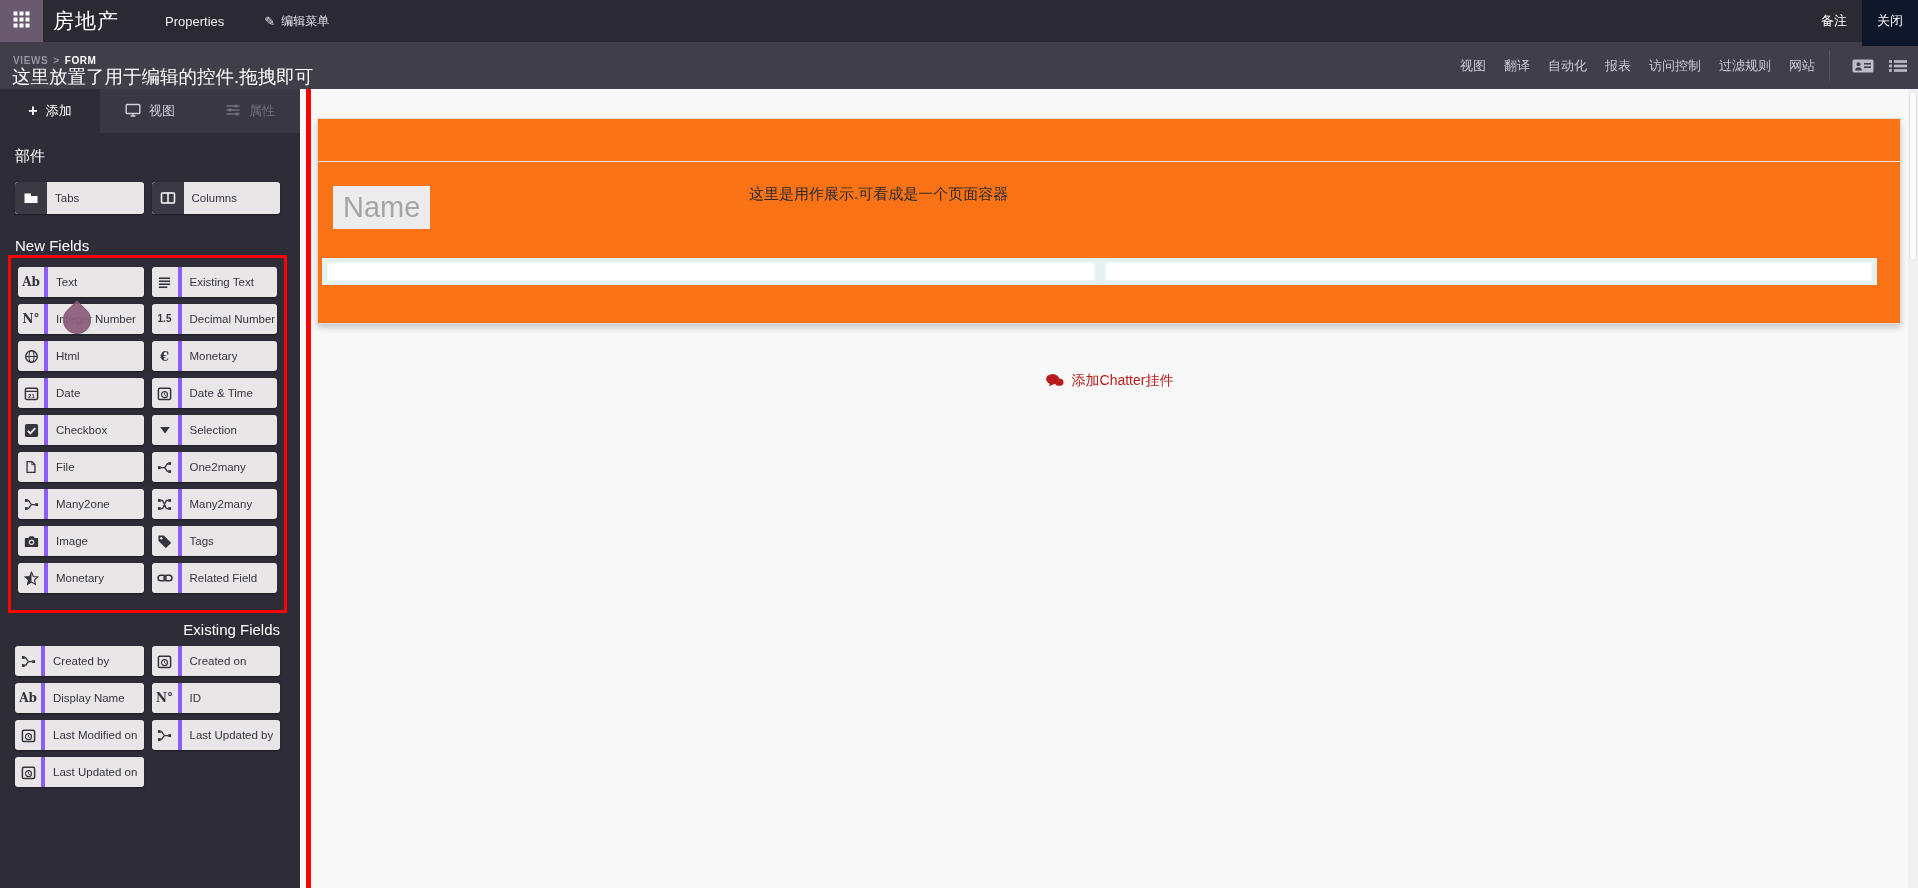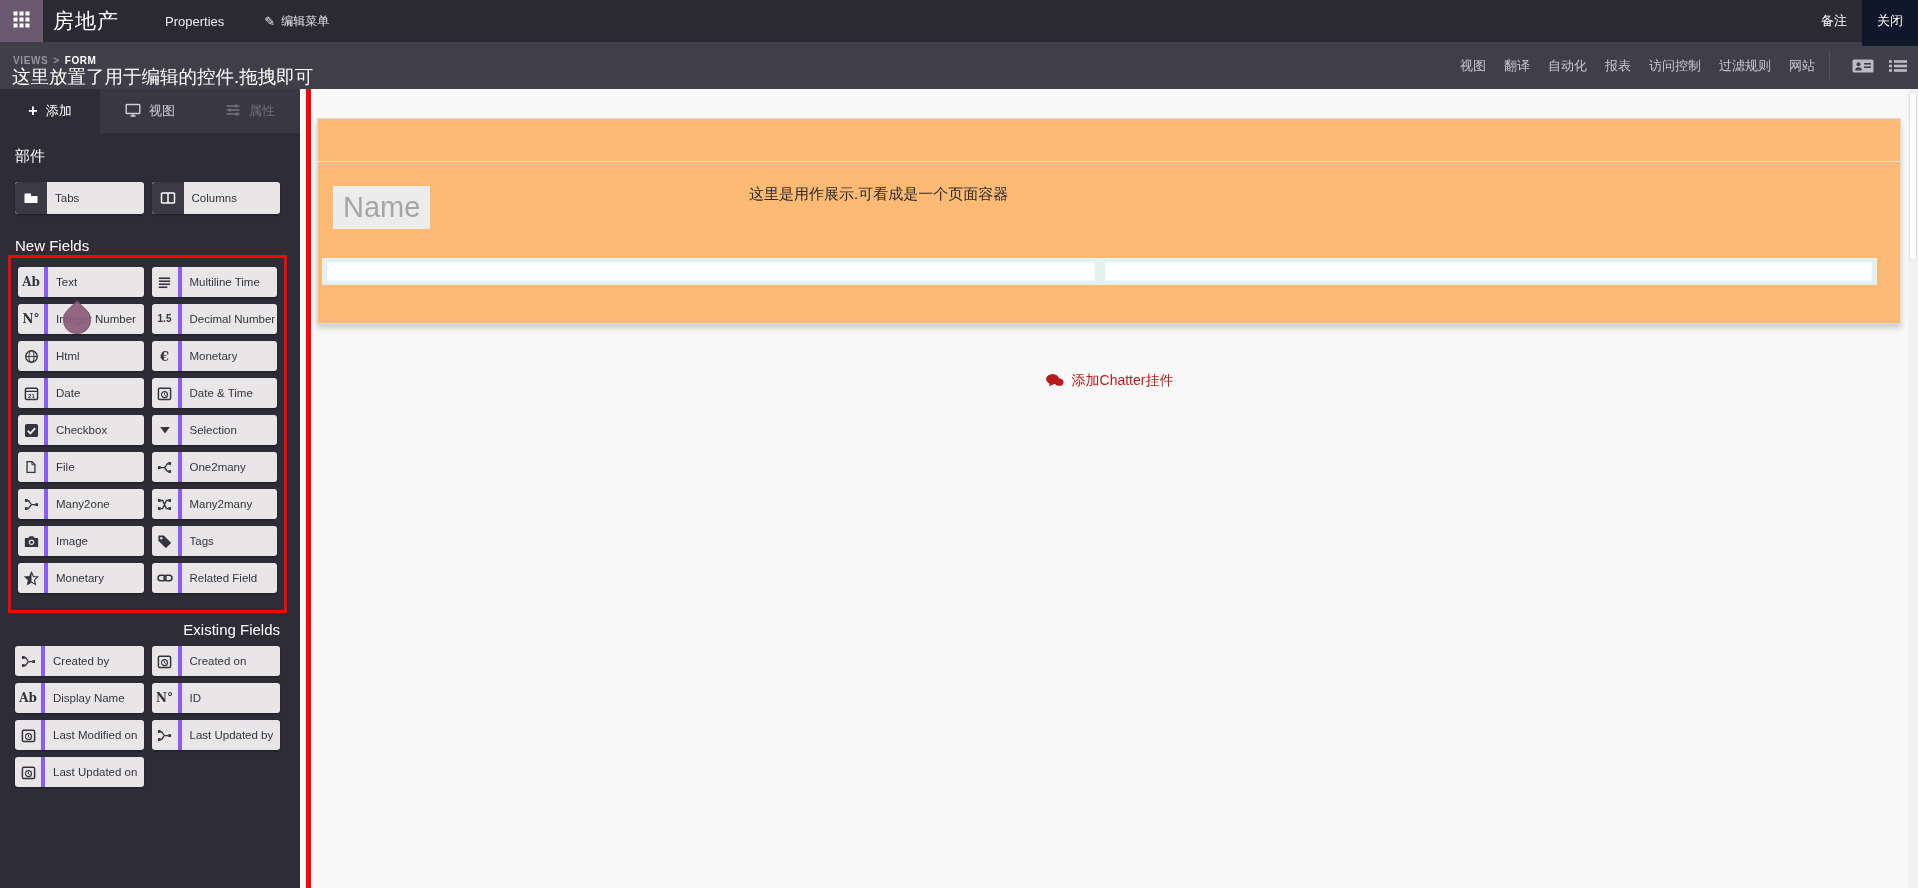--- a/index.html
+++ b/index.html
@@ -63,21 +63,21 @@
   .wbtn .cell { background:#3b3a44; border-right:none; border-radius:3px 0 0 3px; color:#ffffff; width:32px; }
   .ticon { font-weight:bold; font-size:12px; line-height:1; }
   .serif { font-family:"DejaVu Serif", serif; }
   
   .red-line { position:absolute; left:306px; top:89px; bottom:0; width:5px; background:#fd0000; z-index:25; }
   .drop-cursor { position:absolute; left:63px; top:306px; width:28px; height:28px; background:#8d5e7c;
                  border-radius:6% 50% 50% 50%; transform:rotate(45deg); opacity:.93; z-index:70;
                  box-shadow:inset 0 0 0 1px rgba(0,0,0,.12); }
   
   .main { position:absolute; left:300px; top:89px; right:0; bottom:0; background:#f8f8f8; }
-  .sheet { position:absolute; left:17px; top:29px; width:1584px; height:206px; background:#fdba74;
+  .sheet { position:absolute; left:17px; top:29px; width:1584px; height:206px; background:#f97316;
            border:1px solid #dcdcdc; box-shadow:0 4px 6px rgba(0,0,0,.18); }
   .statusbar { height:43px; border-bottom:1px solid #e4e4e4; }
   .name-box { position:absolute; left:15px; top:67px; background:#ececec; color:#a5a5a5;
               font-size:29px; line-height:1.15; padding:5px 10px; cursor:text; }
   .container-note { position:absolute; left:431px; top:66px; font-size:15px; color:#2a2a2a; }
   .field-band { position:absolute; left:4px; top:139px; width:1555px; height:27px; background:#e3f1f0;
                 display:flex; gap:10px; padding:4px 5px; }
   .field-input { flex:1; background:#fff; border:1px solid #f2fafa; cursor:text; }
   .chatter { position:absolute; left:0; right:0; top:283px; text-align:center; color:#b91c1c;
              font-size:14px; cursor:pointer; }
@@ -215,21 +215,21 @@
           </div>
           <div class="fbtn">
             <span class="cell">
               <svg viewBox="0 0 16 16" width="15" height="15" fill="currentColor">
                 <rect x="2" y="2.6" width="12" height="1.7"></rect>
                 <rect x="2" y="5.8" width="12" height="1.7"></rect>
                 <rect x="2" y="9" width="12" height="1.7"></rect>
                 <rect x="2" y="12.2" width="9" height="1.7"></rect>
               </svg>
             </span>
-            <span class="lbl">Multiline Time</span>
+            <span class="lbl">Existing Text</span>
           </div>
           <div class="fbtn">
             <span class="cell">
               <span class="ticon serif">N°</span>
             </span>
             <span class="lbl">Integer Number</span>
           </div>
           <div class="fbtn">
             <span class="cell">
               <span class="ticon" style="font-size:10px">1.5</span>

